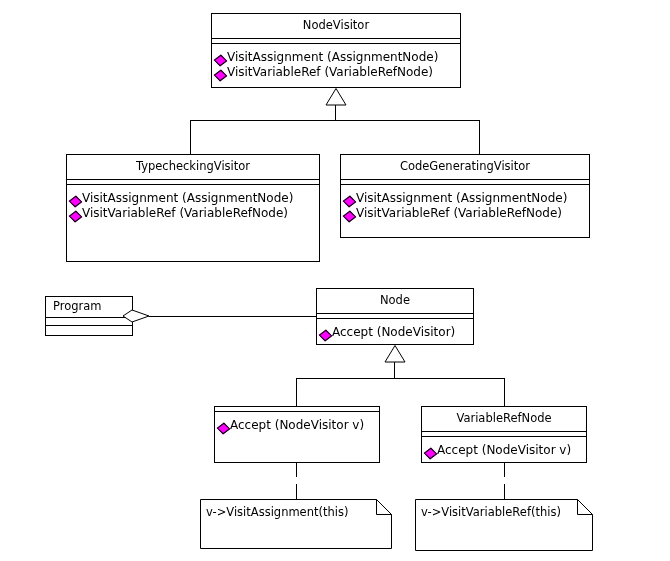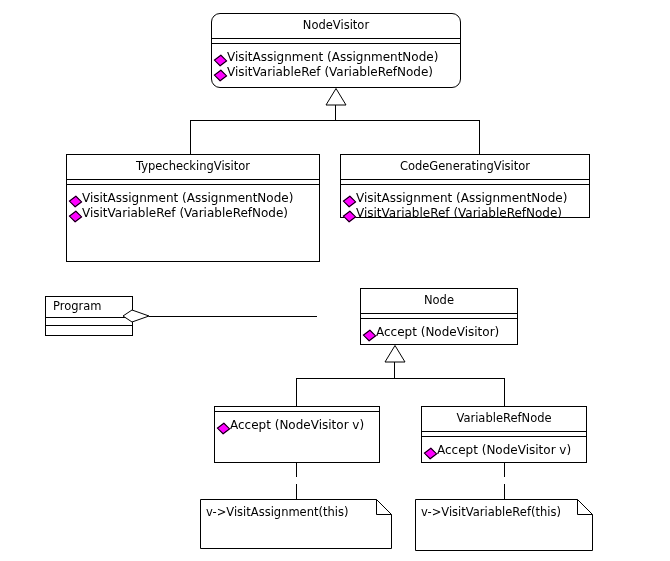--- a/index.html
+++ b/index.html
@@ -126,21 +126,21 @@
   }
   .diamond-agg {
     position: absolute;
   }
 </style>
 </head>
 <body>
 
 <div id="canvas">
 
-  <div class="uml-class" style="left:211px; top:13px; width:250px; height:75px;border-radius:9px;">
+  <div class="uml-class" style="left:211px; top:13px; width:250px; height:75px;">
     <div class="cls-name">NodeVisitor</div>
     <div class="cls-attrs"></div>
     <div class="cls-ops">
       <div class="op-row">
         <span class="diamond-icon"></span>
         <span class="op-label">VisitAssignment (AssignmentNode)</span>
       </div>
       <div class="op-row">
         <span class="diamond-icon"></span>
         <span class="op-label">VisitVariableRef (VariableRefNode)</span>
@@ -167,21 +167,21 @@
         <span class="diamond-icon"></span>
         <span class="op-label">VisitAssignment (AssignmentNode)</span>
       </div>
       <div class="op-row">
         <span class="diamond-icon"></span>
         <span class="op-label">VisitVariableRef (VariableRefNode)</span>
       </div>
     </div>
   </div>
 
-  <div class="uml-class" style="left:340px; top:154px; width:250px; height:64px;">
+  <div class="uml-class" style="left:340px; top:154px; width:250px; height:84px;">
     <div class="cls-name">CodeGeneratingVisitor</div>
     <div class="cls-attrs"></div>
     <div class="cls-ops">
       <div class="op-row">
         <span class="diamond-icon"></span>
         <span class="op-label">VisitAssignment (AssignmentNode)</span>
       </div>
       <div class="op-row">
         <span class="diamond-icon"></span>
         <span class="op-label">VisitVariableRef (VariableRefNode)</span>
@@ -195,21 +195,21 @@
     <div class="cls-ops empty"></div>
   </div>
 
   <div class="diamond-agg" style="left:122px; top:308px;">
     <svg width="32" height="16" viewBox="0 0 32 16">
       <polygon points="1,8 10,2 27,8 10,14" fill="#ffffff" stroke="#000000" stroke-width="1"></polygon>
     </svg>
   </div>
   <div class="line h" style="left:149px; top:316px; width:168px;"></div>
 
-  <div class="uml-class" style="left:316px; top:288px; width:158px; height:57px;margin-left:44px;">
+  <div class="uml-class" style="left:316px; top:288px; width:158px; height:57px;">
     <div class="cls-name">Node</div>
     <div class="cls-attrs"></div>
     <div class="cls-ops">
       <div class="op-row">
         <span class="diamond-icon"></span>
         <span class="op-label">Accept (NodeVisitor)</span>
       </div>
     </div>
   </div>
 

